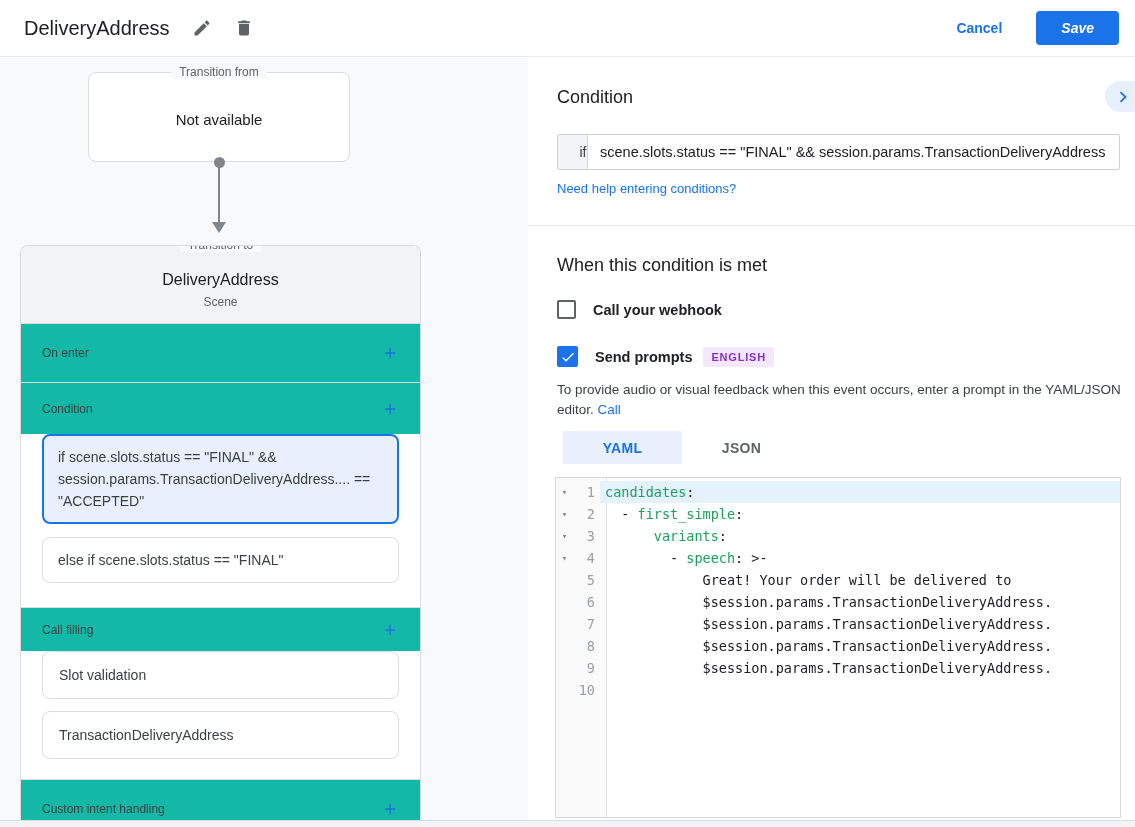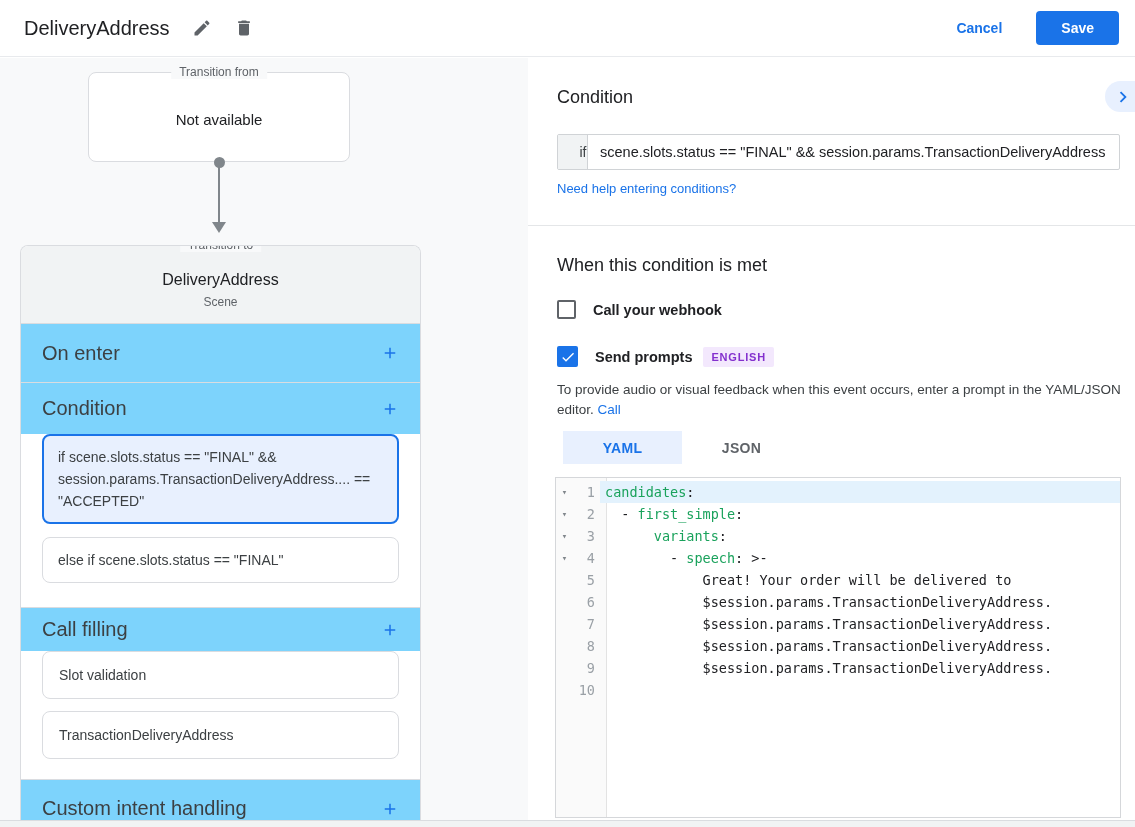--- a/index.html
+++ b/index.html
@@ -9,21 +9,21 @@
 
   
   .topbar { position:absolute; left:0; top:0; width:1135px; height:57px;
             border-bottom:1px solid #e8eaed; display:flex; align-items:center; padding:0 16px; background:#fff; }
   .tb-title { font-size:20px; color:#202124; margin-left:8px; }
   .tb-icon { width:20px; height:20px; margin-left:22px; cursor:pointer; }
   .tb-icon svg { width:20px; height:20px; fill:#5f6368; }
   .tb-spacer { flex:1; }
   .tb-cancel { color:#1a73e8; font-size:14px; font-weight:bold; margin-right:34px; cursor:pointer; }
   .tb-save { background:#1a73e8; color:#fff; font-size:14px; font-weight:bold; border:none;
-             border-radius:4px; height:34px; padding:0 25px; cursor:pointer; }
+             border-radius:4px; height:34px; padding:0 25px; cursor:pointer;font-style:italic; }
 
   
   .canvas { position:absolute; left:0; top:58px; width:528px; height:762px; background:#f8f9fa; overflow:hidden; }
   .legend { position:absolute; top:-8px; left:50%; transform:translateX(-50%); background:#f8f9fa;
             padding:0 8px; font-size:12px; color:#5f6368; white-space:nowrap; }
   .tfrom { position:absolute; left:88px; top:14px; width:262px; height:90px; background:#fff;
            border:1px solid #dadce0; border-radius:8px; }
   .tfrom-val { position:absolute; width:100%; top:50%; transform:translateY(-50%); text-align:center;
                font-size:15px; color:#202124; padding-top:4px; }
   .conn-dot { position:absolute; left:214px; top:99px; width:11px; height:11px; border-radius:50%; background:#80868b; }
@@ -31,21 +31,21 @@
   .conn-arrow { position:absolute; left:212px; top:164px; width:0; height:0;
                 border-left:7px solid transparent; border-right:7px solid transparent; border-top:11px solid #80868b; }
 
   .tto { position:absolute; left:20px; top:187px; width:401px; height:575px; background:#fff;
          border:1px solid #dadce0; border-bottom:none; border-radius:8px 8px 0 0; overflow:hidden; }
   .tto-header { height:78px; background:#f1f3f4; border-bottom:1px solid #dadce0;
                 display:flex; flex-direction:column; align-items:center; justify-content:center; }
   .tto-name { font-size:16px; color:#202124; margin-top:10px; }
   .tto-type { font-size:12px; color:#5f6368; margin-top:6px; }
   .sec-row { display:flex; align-items:center; justify-content:space-between; padding:4px 21px;
-             font-size:20px; color:#3c4043; background:#7dd3fc; }
+             font-size:12px; color:#3c4043; background:#14b8a6; }
   .sec-row.bt { border-top:1px solid #dadce0; }
   .row-onenter { height:58px; }
   .row-cond { height:52px; }
   .row-slot { height:44px; }
   .row-custom { height:58px; }
   .plus-btn { width:18px; height:18px; cursor:pointer; }
   .plus-btn svg { width:18px; height:18px; fill:#1a73e8; }
   .cards { padding:0 21px 24px 21px; }
   .cond-card { border:1px solid #dadce0; border-radius:8px; background:#fff; padding:11px 15px;
                font-size:14px; line-height:22px; color:#3c4043; margin-bottom:13px; cursor:pointer; }

